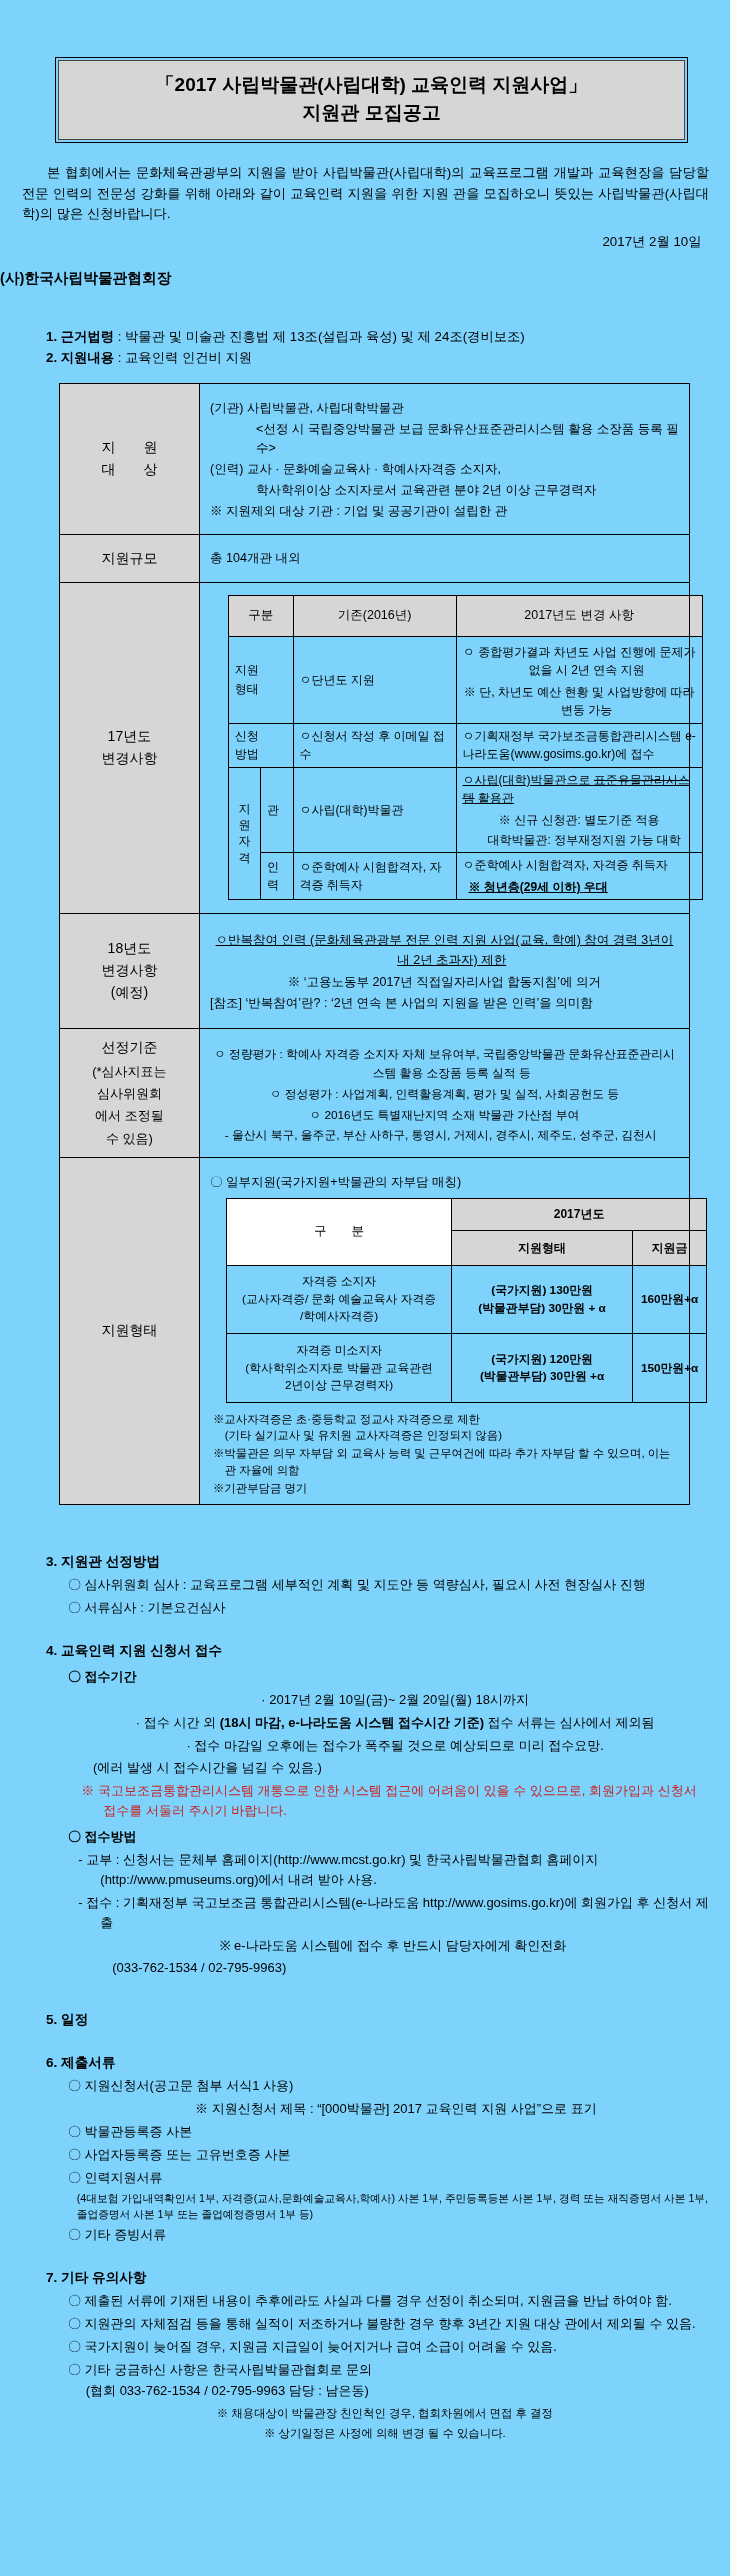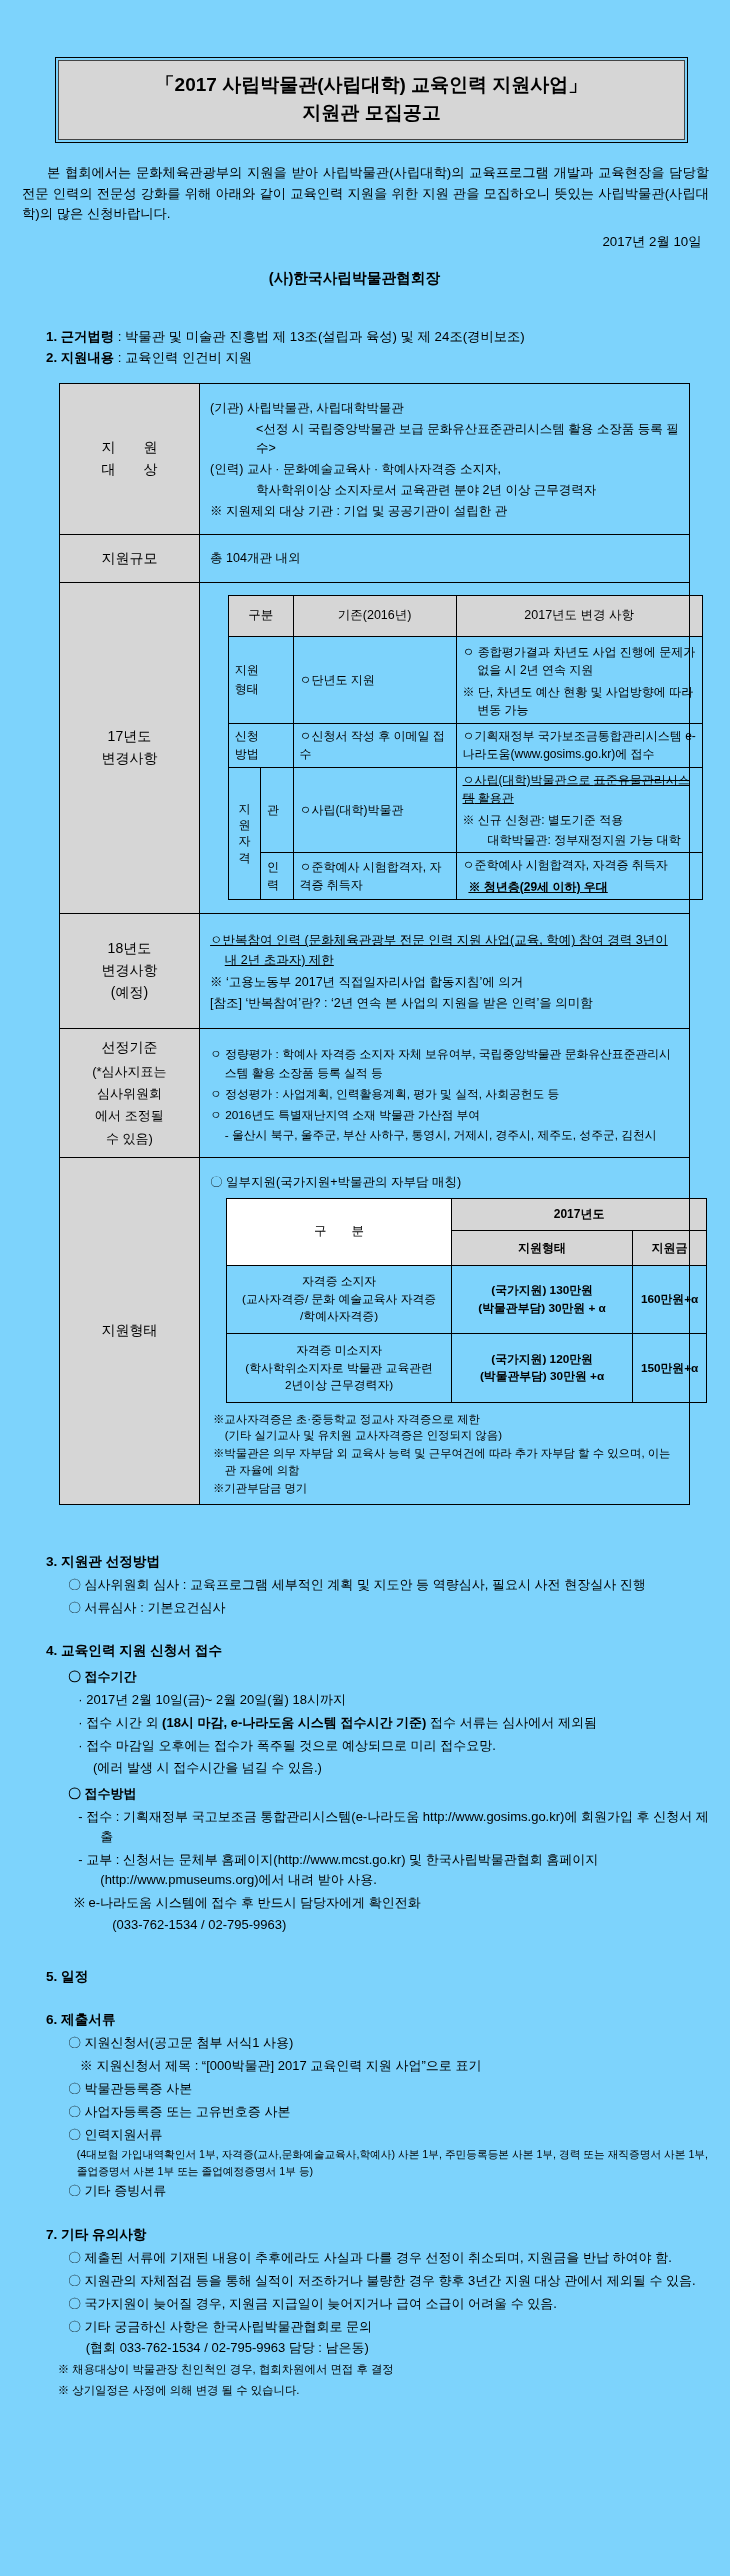--- a/index.html
+++ b/index.html
@@ -18,29 +18,29 @@
   
   .title-outer { margin:57px 43px 0 55px; border:1.5px solid #000; padding:2.2px; }
   .title-inner {
     background:#d6d6d6; border:0.7px solid #444; text-align:center;
     padding:9.6px 0 11px; font-size:19px; font-weight:bold; line-height:1.5;
   }
 
   
   .intro { margin:20px 22px 0 22px; text-align:justify; text-indent:25px; font-size:13.3px; line-height:1.55; }
   .date-line { text-align:right; margin:7.4px 29.5px 0 0; font-size:13.3px; }
-  .signer-line { text-align:center; margin:14.7px 22px 0 0; font-size:14.7px; font-weight:bold; }
+  .signer-line { text-align:left; margin:14.7px 22px 0 0; font-size:14.7px; font-weight:bold; }
 
   
   .sec-line { margin:0 22px 0 46px; font-size:13.3px; }
   .sec-line.first { margin-top:37px; }
   .sec-heading { margin:0 22px 0 46px; font-size:13.6px; font-weight:bold; }
   .sec-items { margin-left:68px; margin-right:19px; }
   .itm { padding-left:22px; text-indent:-22px; margin-top:2.9px; }
-  .itm2 { padding-left:14.7px; text-indent:-14.7px; margin-top:2.9px; }
+  .itm2 { padding-left:14.7px; text-indent:-14.7px; margin-top:2.9px;text-align:center; }
   .plain-ind { padding-left:14.7px; margin-top:1.5px; }
   .sub-heading { font-weight:bold; margin-top:5.9px; }
   .small { font-size:10.7px; line-height:1.5; }
 
   
   table { border-collapse:collapse; }
   .t1 { margin:14.7px 0 0 59px; width:631px; border:1.5px solid #000; table-layout:fixed; }
   .t1 > tbody > tr > td { border:1.5px solid #000; vertical-align:middle; }
   .t1 .lbl {
     width:133px; background:#d6d6d6; text-align:center;
@@ -260,23 +260,24 @@
     <div class="itm">〇 서류심사 : 기본요건심사</div>
   </div>
 
   <div class="sec-heading gap-md">4. 교육인력 지원 신청서 접수</div>
   <div class="sec-items">
     <div class="sub-heading">〇 접수기간</div>
     <div class="itm2" style="margin-left:10.3px">· 2017년 2월 10일(금)~ 2월 20일(월) 18시까지</div>
     <div class="itm2" style="margin-left:10.3px"><span>· 접수 시간 외 </span><span class="b">(18시 마감, e-나라도움 시스템 접수시간 기준)</span><span> 접수 서류는 심사에서 제외됨</span></div>
     <div class="itm2" style="margin-left:10.3px">· 접수 마감일 오후에는 접수가 폭주될 것으로 예상되므로 미리 접수요망.</div>
     <div class="plain-ind" style="margin-left:10.3px">(에러 발생 시 접수시간을 넘길 수 있음.)</div>
+    <div class="itm red" style="margin-left:13.3px">※ 국고보조금통합관리시스템 개통으로 인한 시스템 접근에 어려움이 있을 수 있으므로, 회원가입과 신청서 접수를 서둘러 주시기 바랍니다.</div>
     <div class="sub-heading">〇 접수방법</div>
+    <div class="itm" style="margin-left:10.3px">- 교부 : 신청서는 문체부 홈페이지(http://www.mcst.go.kr) 및 한국사립박물관협회 홈페이지(http://www.pmuseums.org)에서 내려 받아 사용.</div>
     <div class="itm" style="margin-left:10.3px">- 접수 : 기획재정부 국고보조금 통합관리시스템(e-나라도움 http://www.gosims.go.kr)에 회원가입 후 신청서 제출</div>
-    <div class="itm" style="margin-left:10.3px">- 교부 : 신청서는 문체부 홈페이지(http://www.mcst.go.kr) 및 한국사립박물관협회 홈페이지(http://www.pmuseums.org)에서 내려 받아 사용.</div>
     <div class="itm2" style="margin-left:6px">※ e-나라도움 시스템에 접수 후 반드시 담당자에게 확인전화</div>
     <div class="plain-ind" style="margin-left:29.5px">(033-762-1534 / 02-795-9963)</div>
   </div>
 
   <div class="sec-heading gap-lg">5. 일정</div>
 
   <div class="sec-heading gap-md">6. 제출서류</div>
   <div class="sec-items">
     <div class="itm">〇 지원신청서(공고문 첨부 서식1 사용)</div>
     <div class="itm2" style="margin-left:11.8px">※ 지원신청서 제목 : “[000박물관] 2017 교육인력 지원 사업”으로 표기</div>

